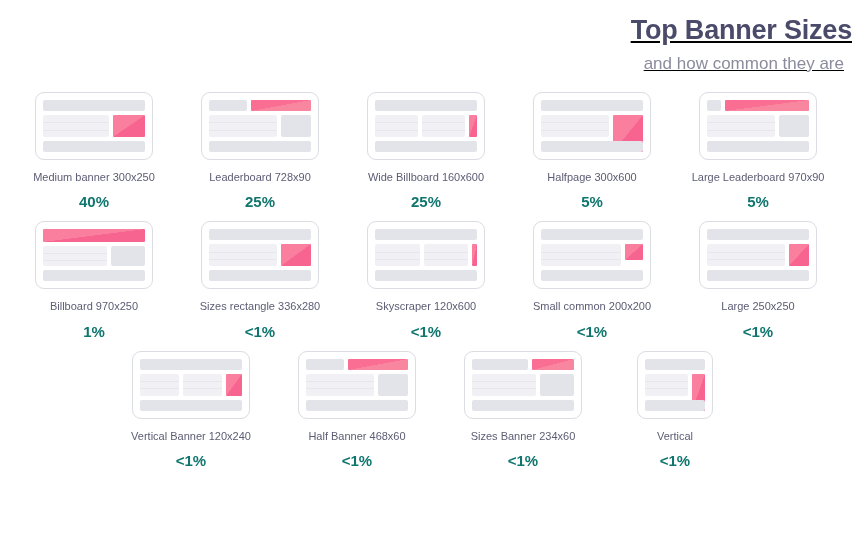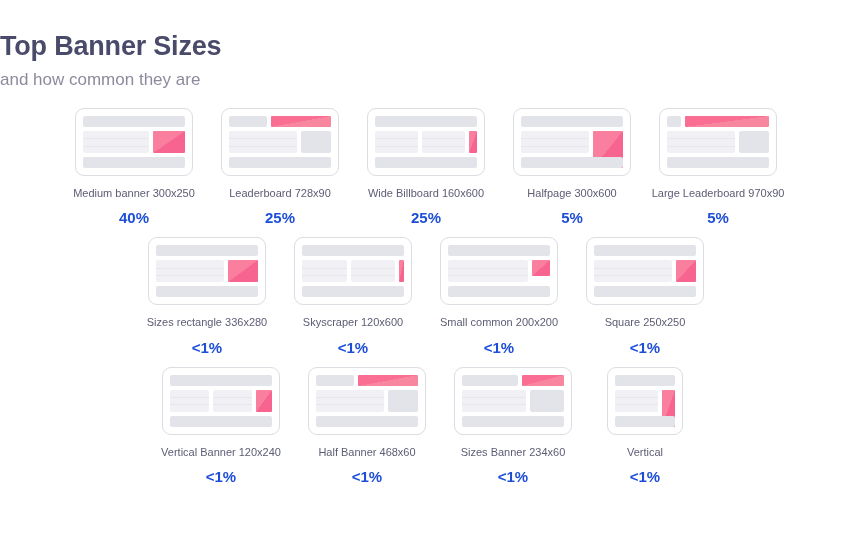--- a/index.html
+++ b/index.html
@@ -10,48 +10,49 @@
     width: 852px;
     height: 558px;
     background: #ffffff;
     font-family: "Liberation Sans", sans-serif;
     overflow: hidden;
     position: relative;
   }
 
   
   .header {
-    text-align: left;
-    padding-top: 30px;
+    text-align: right;
+    padding-top: 14px;
+    text-decoration: underline;
   }
   .title {
     font-size: 27px;
     font-weight: bold;
     color: #4a4a6a;
     letter-spacing: -0.2px;
     margin: 0;
     line-height: 1.25;
   }
   .subtitle {
     font-size: 17px;
     color: #8b8b9e;
-    margin: 6px 0 0 0;
+    margin: 6px 8px 0 0;
     font-weight: normal;
     line-height: 1.2;
   }
 
   
   .rows {
     margin-top: 18px;
   }
   .row {
     display: flex;
     justify-content: center;
     align-items: flex-start;
-    gap: 28px;
+    gap: 48px;
     margin-bottom: 12px;
   }
   .cell {
     width: 118px;
     display: flex;
     flex-direction: column;
     align-items: center;
   }
 
   
@@ -138,21 +139,21 @@
     font-size: 11px;
     color: #5c5c74;
     margin-top: 11px;
     text-align: center;
     line-height: 1.2;
     white-space: nowrap;
   }
   .pct {
     font-size: 15px;
     font-weight: bold;
-    color: #1d4ed8;
+    color: #0f766e;
     margin-top: 10px;
     text-align: left;
     line-height: 1;
   }
 </style>
 </head>
 <body>
 
 <div class="header">
   <h1 class="title">Top Banner Sizes</h1>
@@ -225,20 +226,32 @@
           </div>
           <div class="bar-bottom"></div>
         </div>
         <div class="label">Large Leaderboard 970x90</div>
         <div class="pct">5%</div>
       </div>
     </div>
     <div class="row">
       <div class="cell">
         <div class="card">
+          <div class="pink" style="height:13px;flex:0 0 auto;"></div>
+          <div class="mid">
+            <div class="txtblock"></div>
+            <div class="grayblock" style="width:34px;flex:0 0 auto;"></div>
+          </div>
+          <div class="bar-bottom"></div>
+        </div>
+        <div class="label">Billboard 970x250</div>
+        <div class="pct">1%</div>
+      </div>
+      <div class="cell">
+        <div class="card">
           <div class="bar-top"></div>
           <div class="mid">
             <div class="txtblock"></div>
             <div class="pink" style="width:30px;flex:0 0 auto;"></div>
           </div>
           <div class="bar-bottom"></div>
         </div>
         <div class="label">Sizes rectangle 336x280</div>
         <div class="pct">&lt;1%</div>
       </div>
@@ -269,21 +282,21 @@
       </div>
       <div class="cell">
         <div class="card">
           <div class="bar-top"></div>
           <div class="mid">
             <div class="txtblock"></div>
             <div class="pink" style="width:20px;flex:0 0 auto;"></div>
           </div>
           <div class="bar-bottom"></div>
         </div>
-        <div class="label">Square 250x250</div>
+        <div class="label">Large 250x250</div>
         <div class="pct">&lt;1%</div>
       </div>
     </div>
     <div class="row">
       <div class="cell">
         <div class="card">
           <div class="bar-top"></div>
           <div class="mid">
             <div class="txtblock"></div>
             <div class="txtblock"></div>

